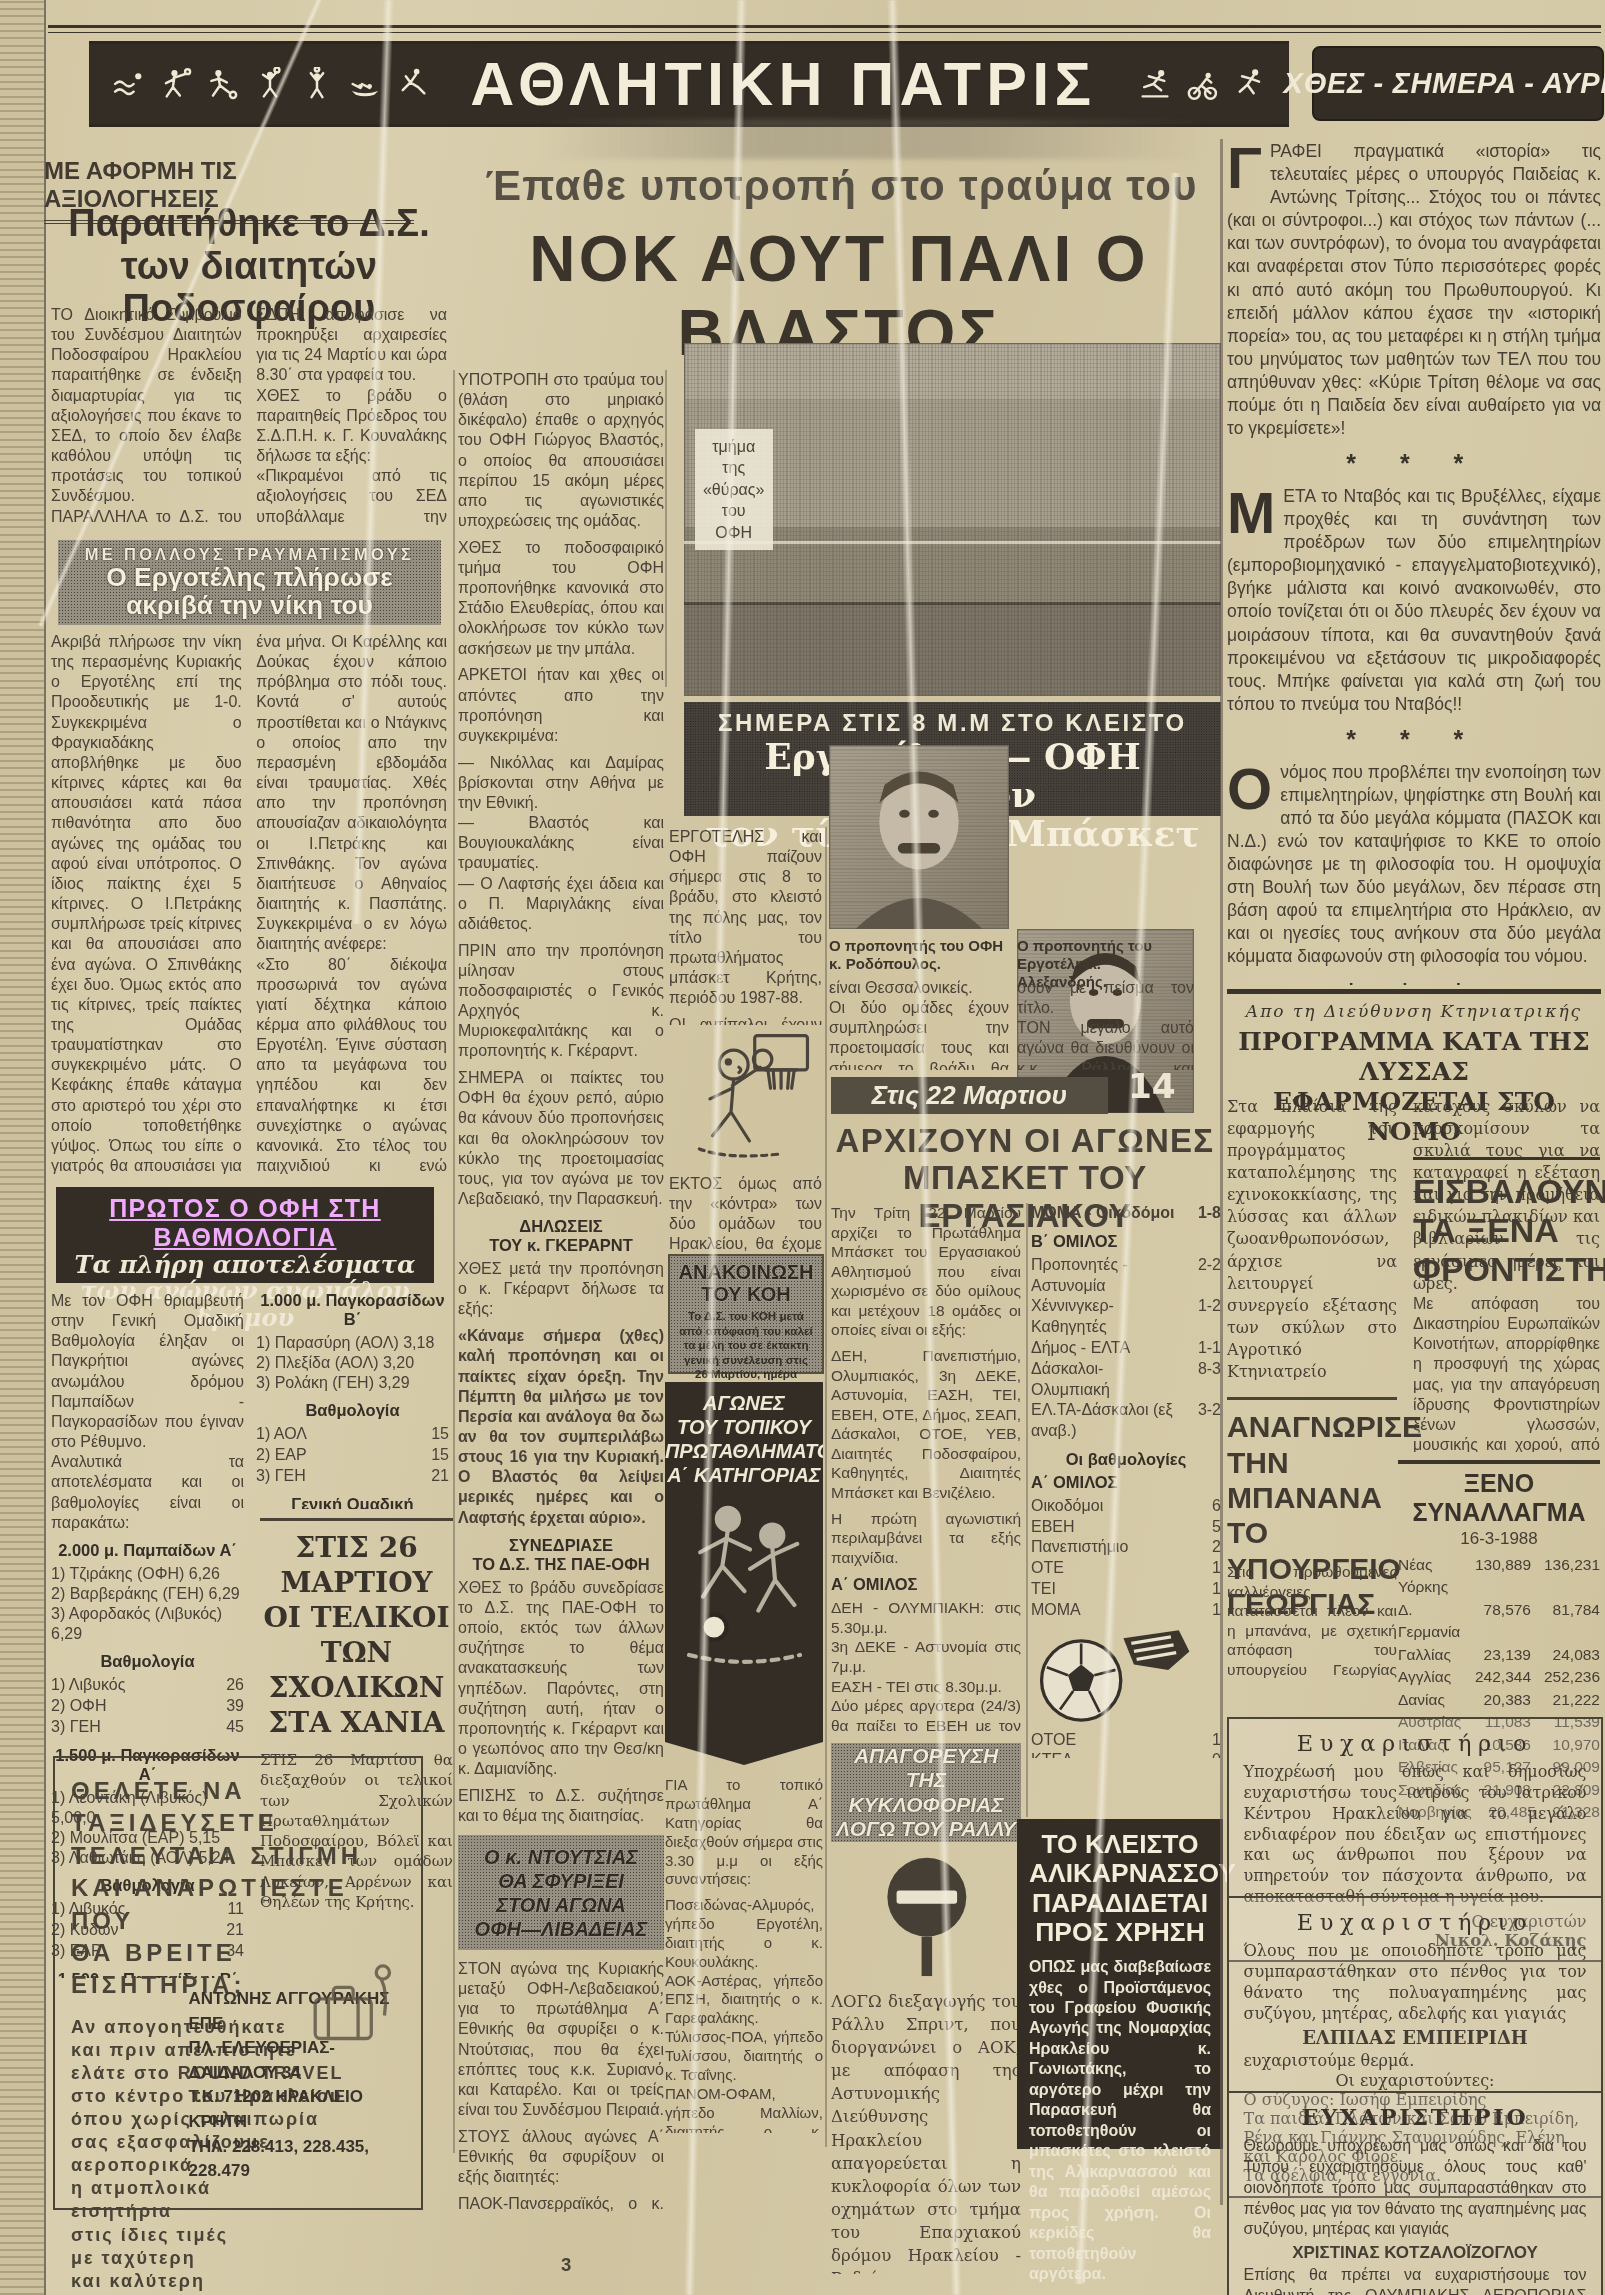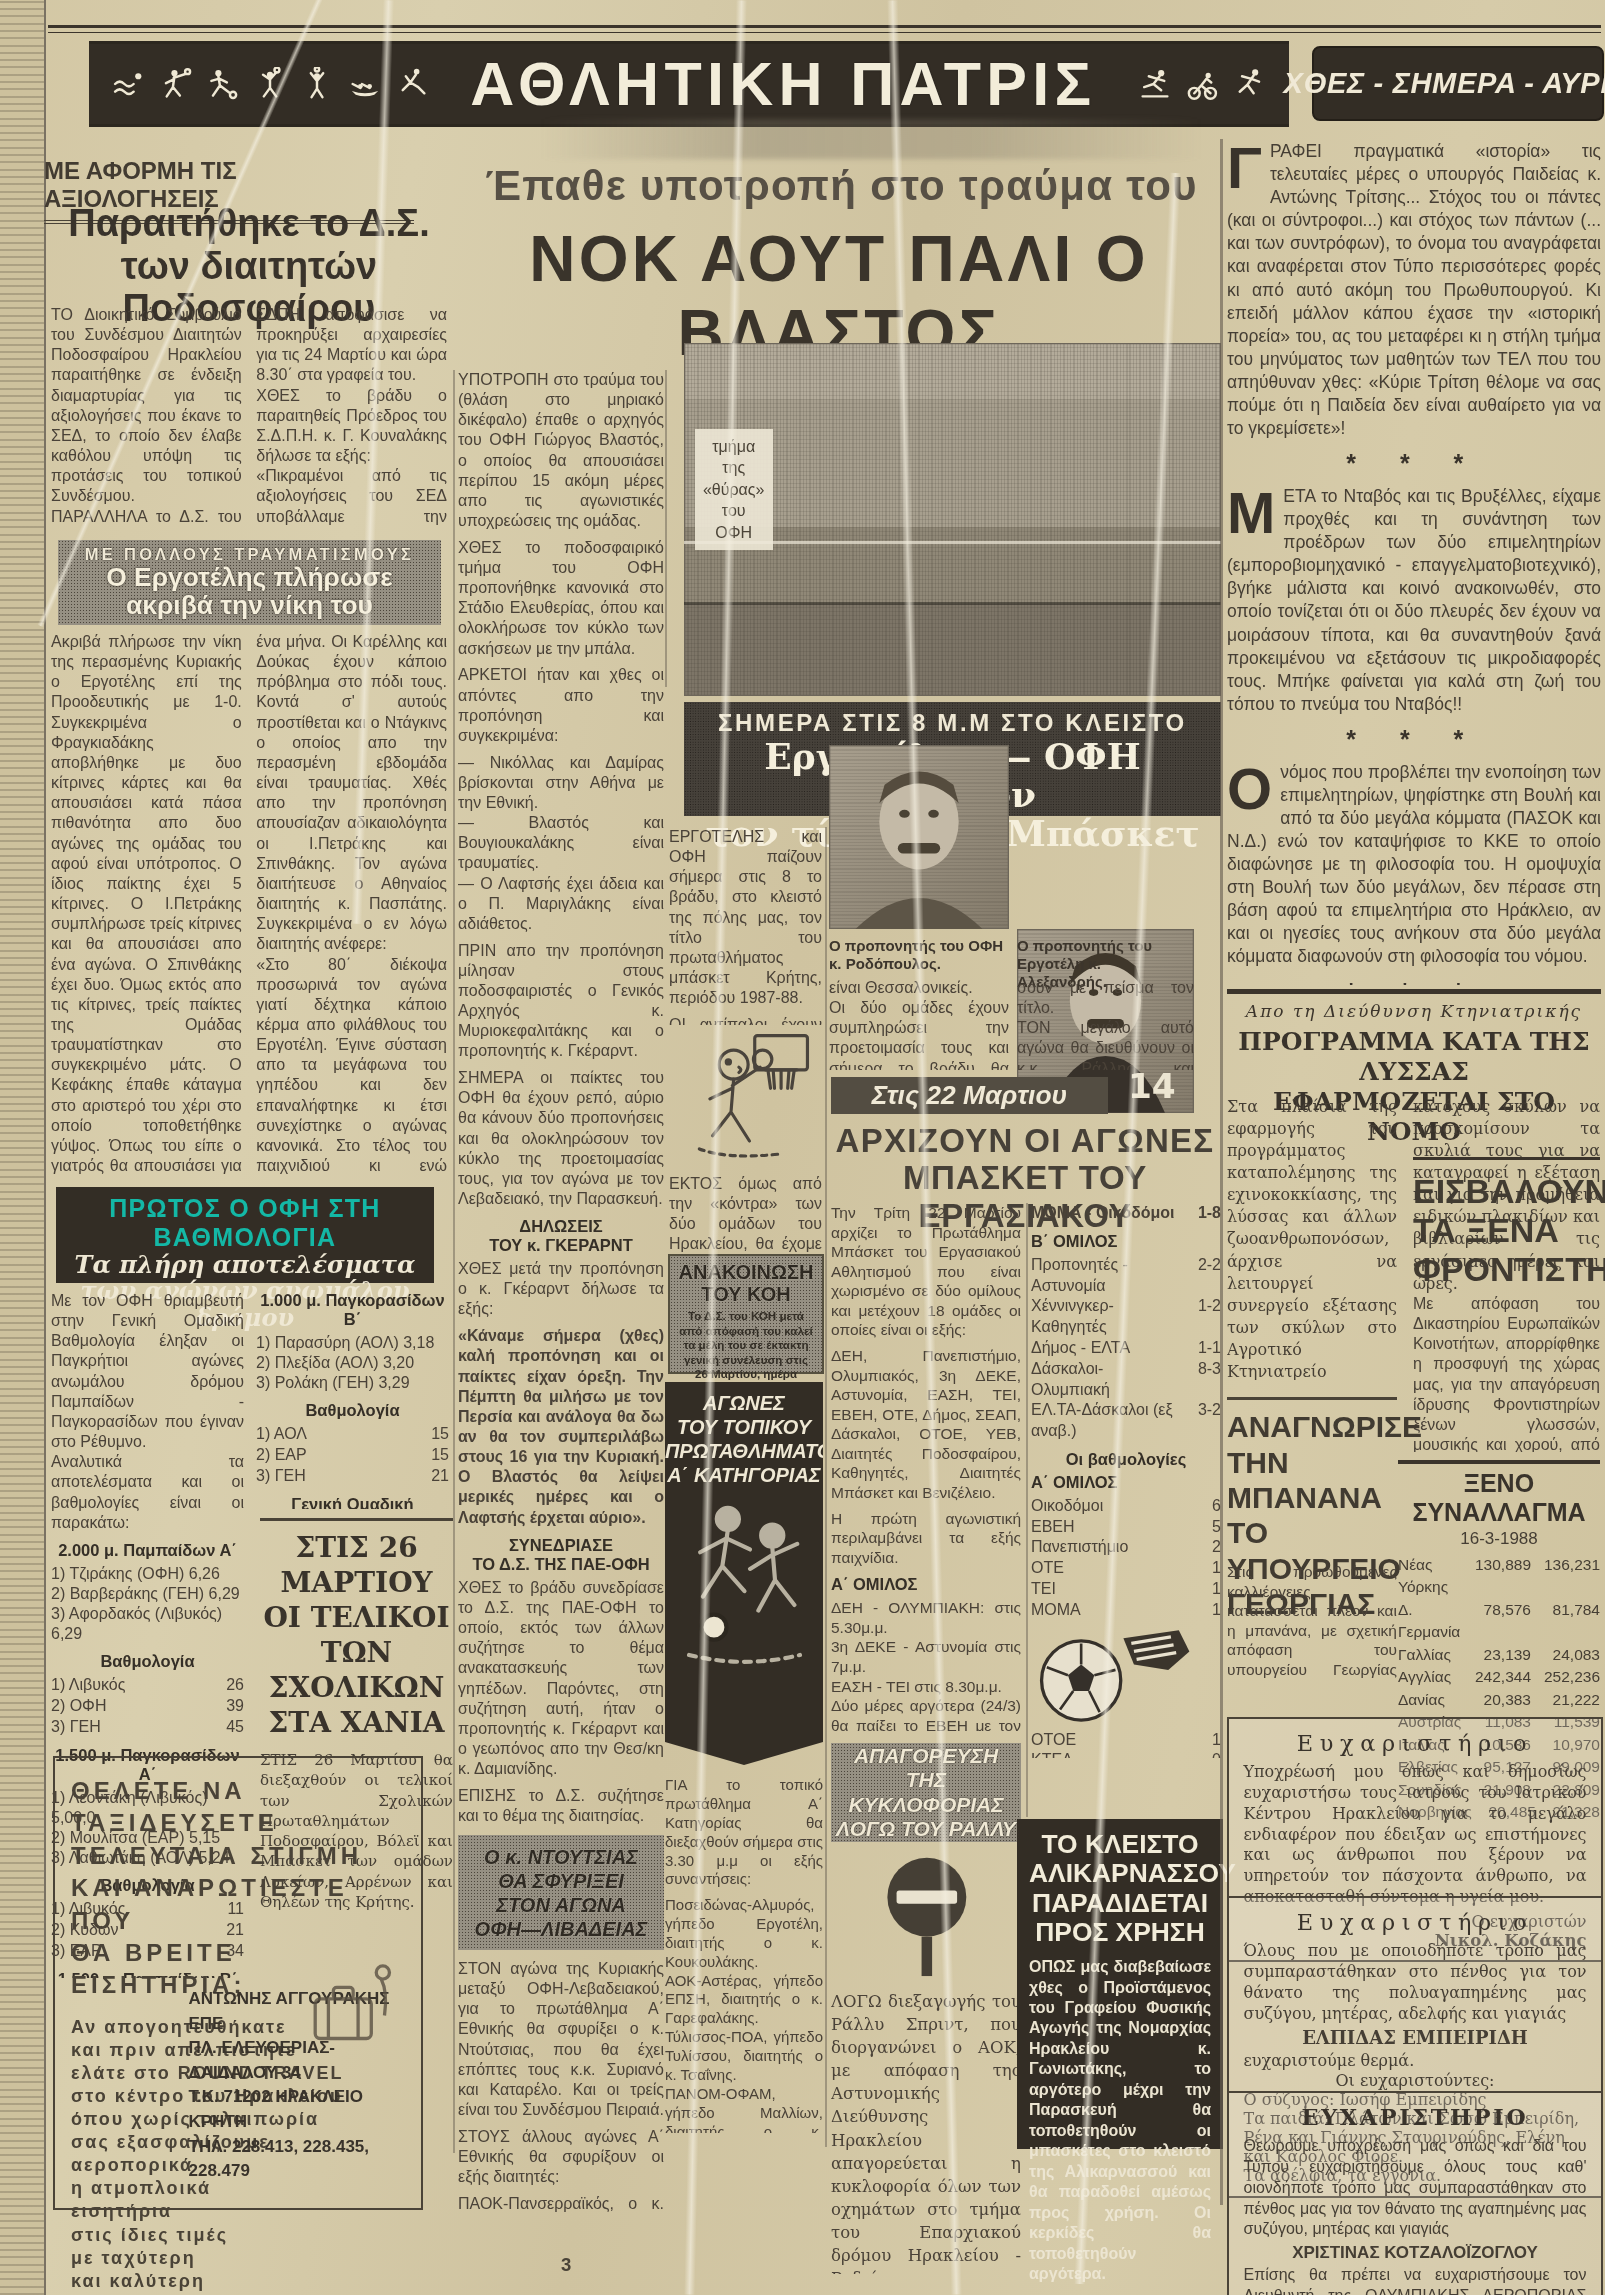--- a/index.html
+++ b/index.html
@@ -152,21 +152,21 @@
     <div>
         <div class="seg-t">Ακριβά πλήρωσε την νίκη της περασμένης Κυριακής ο Εργοτέλης επί της Προοδευτικής με 1-0. Συγκεκριμένα ο Φραγκιαδάκης αποβλήθηκε με δυο κίτρινες κάρτες και θα απουσιάσει κατά πάσα πιθανότητα απο δυο αγώνες της ομάδας του αφού είναι υπότροπος. Ο ίδιος παίκτης έχει 5 κίτρινες. Ο Ι.Πετράκης συμπλήρωσε τρείς κίτρινες και θα απουσιάσει απο ένα αγώνα. Ο Σπινθάκης έχει δυο. Όμως εκτός απο τις κίτρινες, τρείς παίκτες της Ομάδας τραυματίστηκαν στο συγκεκριμένο μάτς. Ο Κεφάκης έπαθε κάταγμα στο αριστερό του χέρι στο οποίο τοποθετήθηκε γύψος. Όπως του είπε ο γιατρός θα απουσιάσει για ένα μήνα. Οι Καρέλλης και Δούκας έχουν κάποιο πρόβλημα στο πόδι τους. Κοντά σ' αυτούς προστίθεται και ο Ντάγκινς ο οποίος απο την περασμένη εβδομάδα είναι τραυματίας. Χθές απο την προπόνηση απουσίαζαν αδικαιολόγητα οι Ι.Πετράκης και Σπινθάκης. Τον αγώνα διαιτήτευσε ο Αθηναίος διαιτητής κ. Πασπάτης. Συγκεκριμένα ο εν λόγω διαιτητής ανέφερε:</div>
       </div>
     <div>
         <div class="seg-t">«Στο 80΄ διέκοψα προσωρινά τον αγώνα γιατί δέχτηκα κάποιο κέρμα απο φιλάθλους του Εργοτέλη. Έγινε σύσταση απο τα μεγάφωνα του γηπέδου και δεν επαναλήφτηκε κι έτσι συνεχίστηκε ο αγώνας κανονικά. Στο τέλος του παιχνιδιού κι ενώ πηγαίναμε στην καταπακτή δεχτήκαμε στο κεφάλι κέρματα απο φιλάθλους του Εργοτέλη».</div>
       </div>
 
   </div>
 
   <div class="abs dk c" style="left:56px;top:1187px;width:378px;height:96px;padding-top:6.6px;box-sizing:border-box;">
-    <div class="b" style="font-size:25px;color:#14b8a6;letter-spacing:1.3px;">ΠΡΩΤΟΣ Ο ΟΦΗ ΣΤΗ ΒΑΘΜΟΛΟΓΙΑ</div>
+    <div class="b" style="font-size:25px;color:#f0abfc;letter-spacing:1.3px;text-decoration:underline;">ΠΡΩΤΟΣ Ο ΟΦΗ ΣΤΗ ΒΑΘΜΟΛΟΓΙΑ</div>
     <div class="b pre serif" style="font-size:24px;line-height:1.12;color:#efe8d4;font-style:italic;">Τα πλήρη αποτελέσματα
 των αγώνων ανωμάλου δρόμου</div>
   </div>
 
   <div class="abs clip" style="left:51px;top:1291px;width:193px;height:687px;">
     <div class="body j pre">Με τον ΟΦΗ θριαμβευτή στην Γενική Ομαδική Βαθμολογία έληξαν οι Παγκρήτιοι αγώνες ανωμάλου δρόμου Παμπαίδων - Παγκορασίδων που έγιναν στο Ρέθυμνο.
 Αναλυτικά τα αποτελέσματα και οι βαθμολογίες είναι οι παρακάτω:</div>
     <div class="sub-h">2.000 μ. Παμπαίδων Α΄</div>
     <div class="body pre">1) Τζιράκης (ΟΦΗ) 6,26
 2) Βαρβεράκης (ΓΕΗ) 6,29

